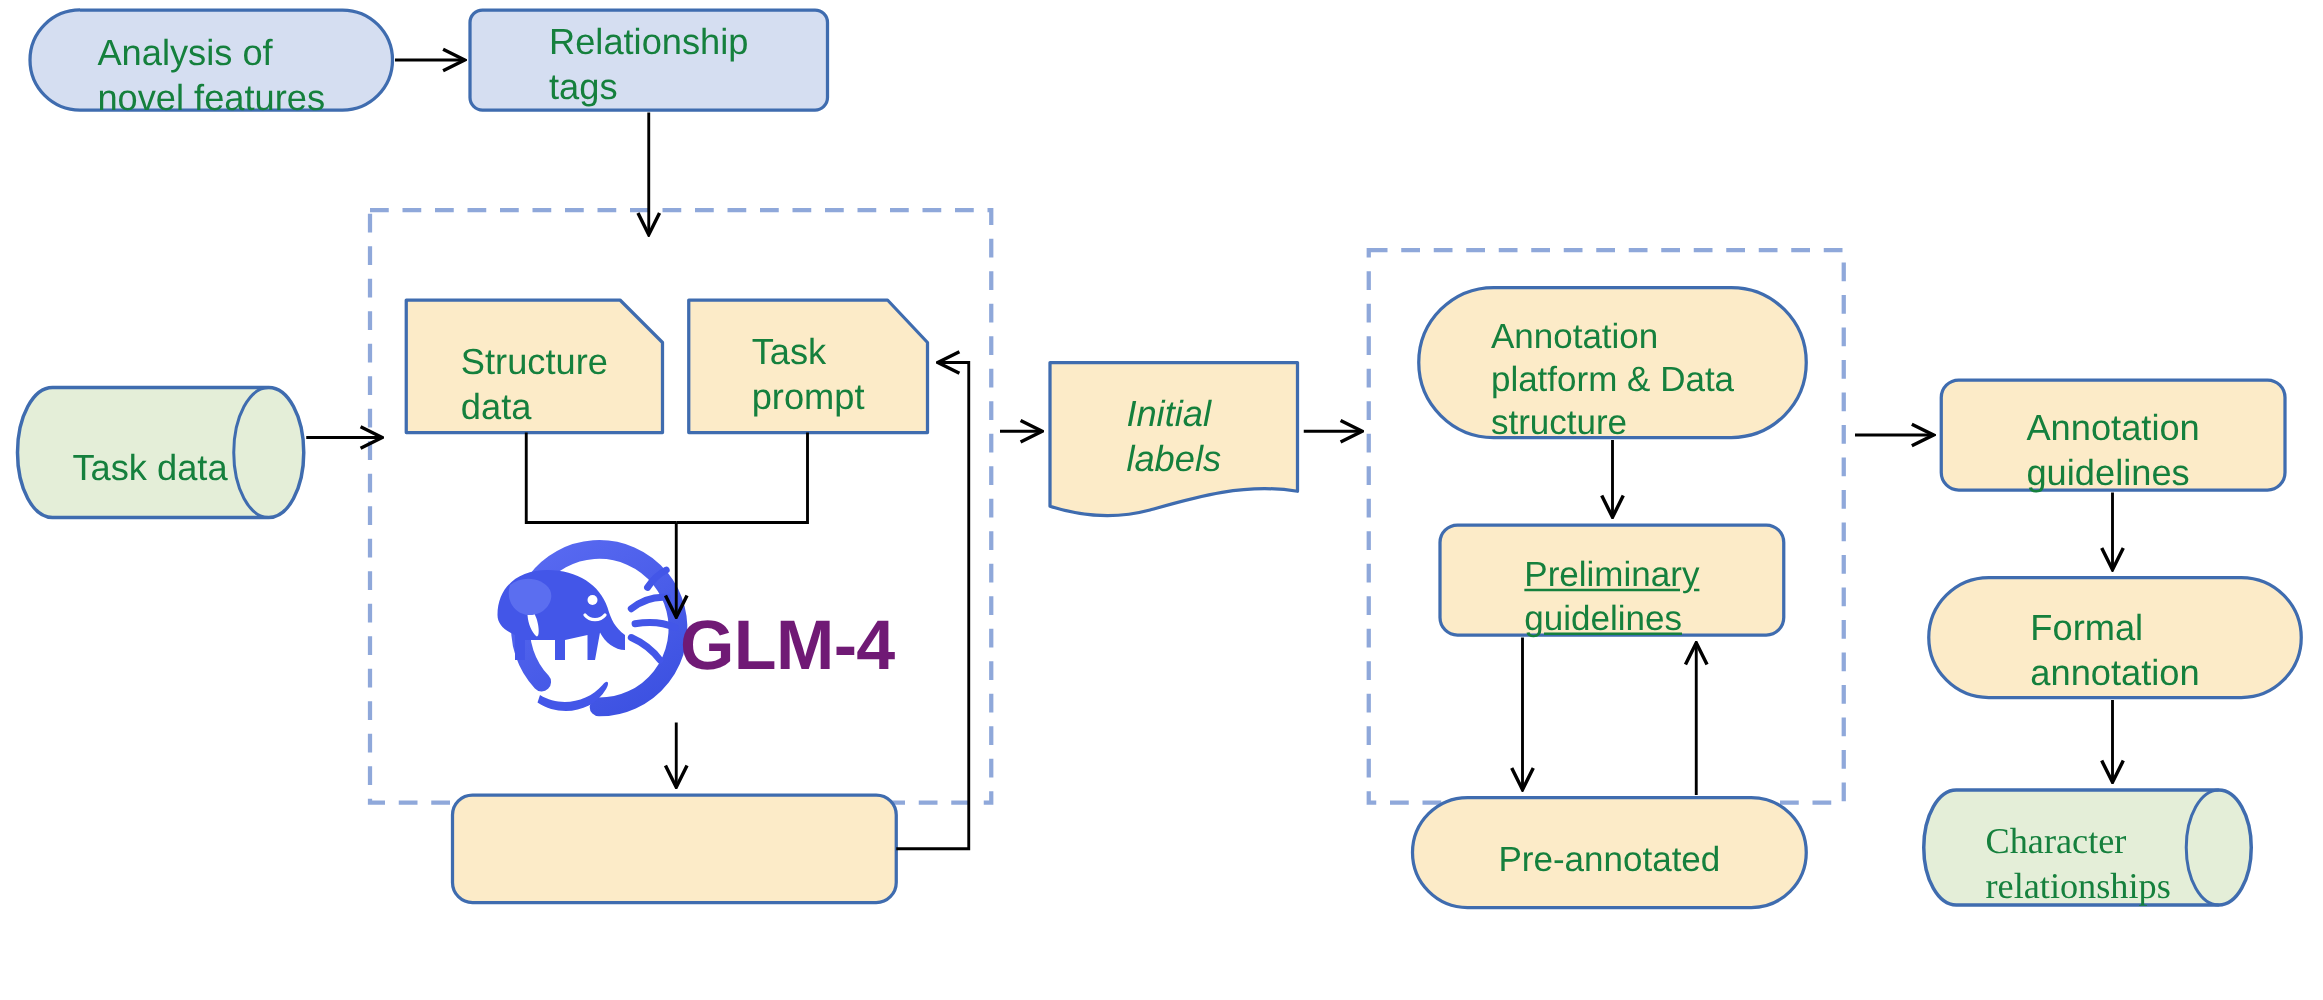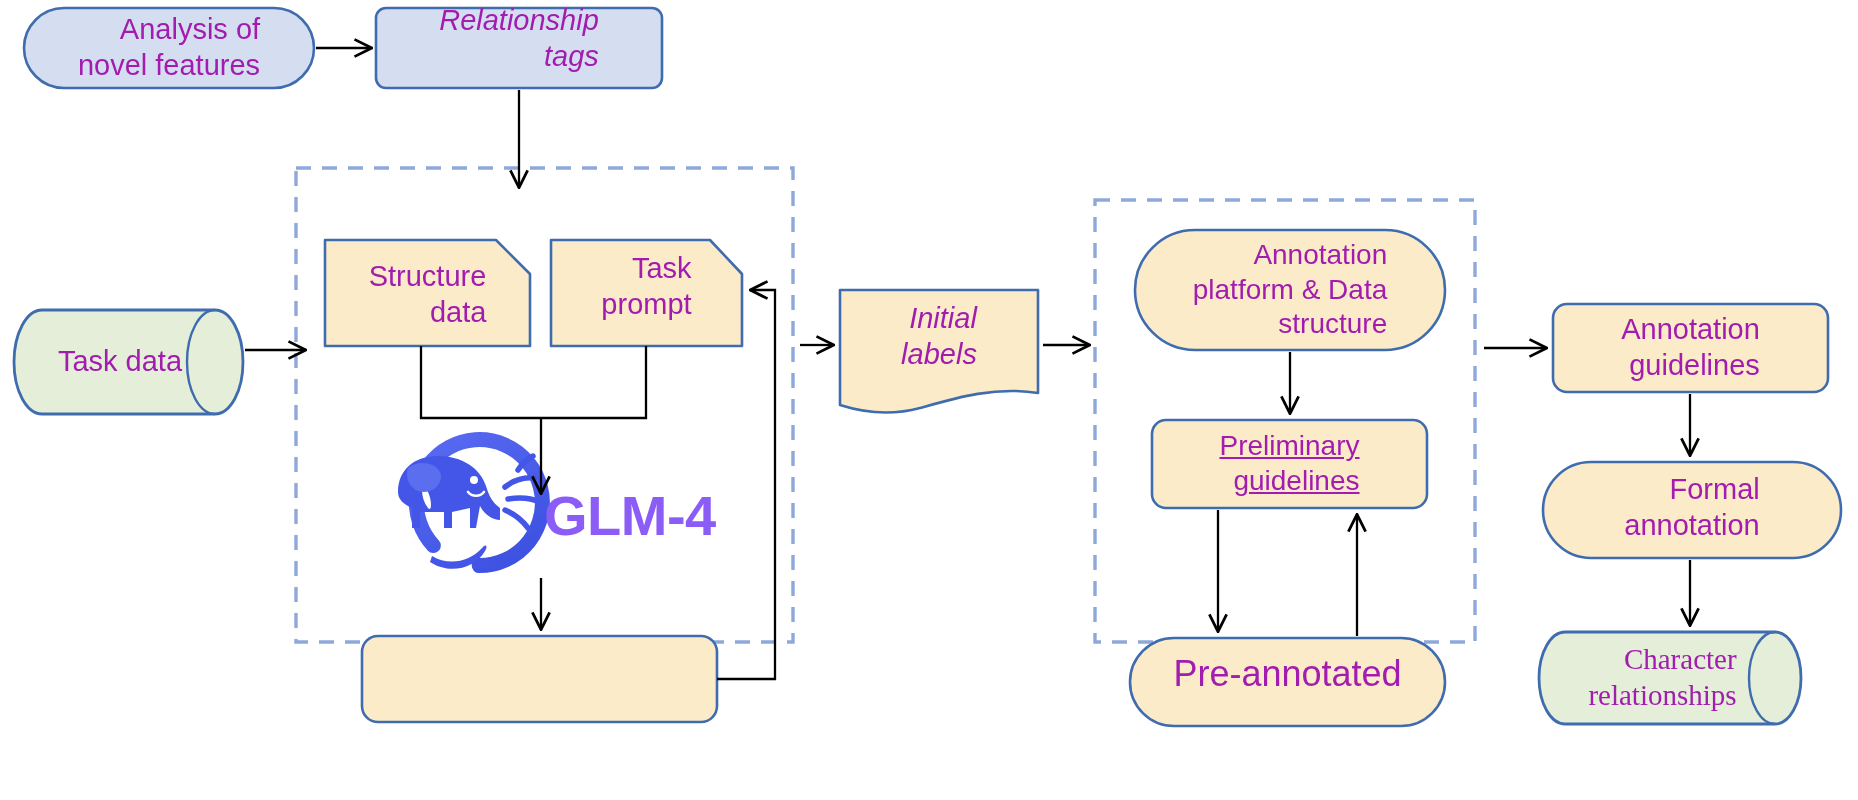--- a/index.html
+++ b/index.html
@@ -21,32 +21,33 @@
     position: absolute;
     left: 0; top: 0;
     width: 1858px;
     height: 800px;
   }
   .node-label {
     position: absolute;
     display: flex;
     align-items: center;
     justify-content: center;
-    text-align: right;
+    text-align: left;
     line-height: 1.24;
-    color: #a21caf;
+    color: #15803d;
     pointer-events: none;
     white-space: pre-line;
     font-weight: 400;
+    margin-top: 14px;
   }
   .glm-text {
     position: absolute;
     font-family: "Liberation Sans", sans-serif;
     font-weight: bold;
-    color: #8b5cf6;
+    color: #701a75;
     letter-spacing: -0.5px;
   }
 </style>
 </head>
 <body>
 
 <div id="canvas">
 
   <svg id="svg-layer" viewBox="0 0 1858 800" xmlns="http://www.w3.org/2000/svg">
     <defs>
@@ -169,21 +170,21 @@
 
       <line x1="1690" y1="394" x2="1690" y2="454" marker-end="url(#arrowhead)"></line>
 
       <line x1="1690" y1="560" x2="1690" y2="624" marker-end="url(#arrowhead)"></line>
     </g>
   </svg>
 
   <div class="node-label" style="left:24px; top:8px; width:290px; height:80px; font-size:29px;">Analysis of
 novel features</div>
 
-  <div class="node-label" style="left:376px; top:8px; width:286px; height:61px; font-size:29px;font-style:italic;">Relationship
+  <div class="node-label" style="left:376px; top:8px; width:286px; height:61px; font-size:29px;">Relationship
 tags</div>
 
   <div class="node-label" style="left:30px; top:310px; width:180px; height:104px; font-size:29px;">Task data</div>
 
   <div class="node-label" style="left:325px; top:243px; width:205px; height:103px; font-size:29px;">Structure
 data</div>
 
   <div class="node-label" style="left:551px; top:243px; width:191px; height:88px; font-size:29px;">Task
 prompt</div>
 
@@ -193,21 +194,21 @@
   <div class="node-label" style="left:840px; top:288px; width:198px; height:98px; font-size:29px;font-style:italic;">Initial
 labels</div>
 
   <div class="node-label" style="left:1135px; top:230px; width:310px; height:120px; font-size:28px;">Annotation
 platform  &amp; Data
 structure</div>
 
   <div class="node-label" style="left:1152px; top:420px; width:275px; height:88px; font-size:28px;text-decoration:underline;">Preliminary
 guidelines</div>
 
-  <div class="node-label" style="left:1130px; top:638px; width:315px; height:72px; font-size:36px;">Pre-annotated</div>
+  <div class="node-label" style="left:1130px; top:638px; width:315px; height:72px; font-size:28px;">Pre-annotated</div>
 
   <div class="node-label" style="left:1553px; top:304px; width:275px; height:88px; font-size:29px;">Annotation
 guidelines</div>
 
   <div class="node-label" style="left:1543px; top:462px; width:298px; height:92px; font-size:29px;">Formal
 annotation</div>
 
   <div class="node-label" style="left:1560px; top:632px; width:205px; height:92px; font-size:29px;font-family:Liberation Serif, serif;">Character
 relationships</div>
 

